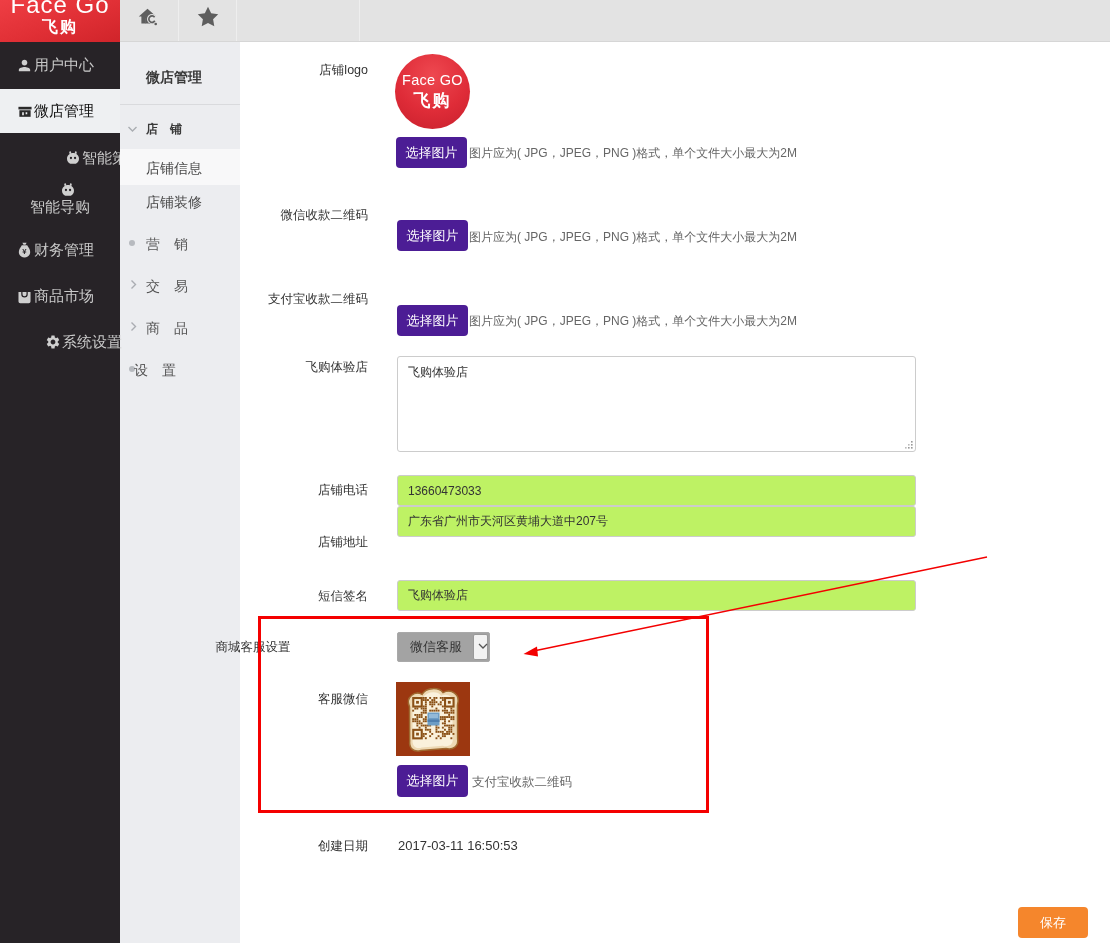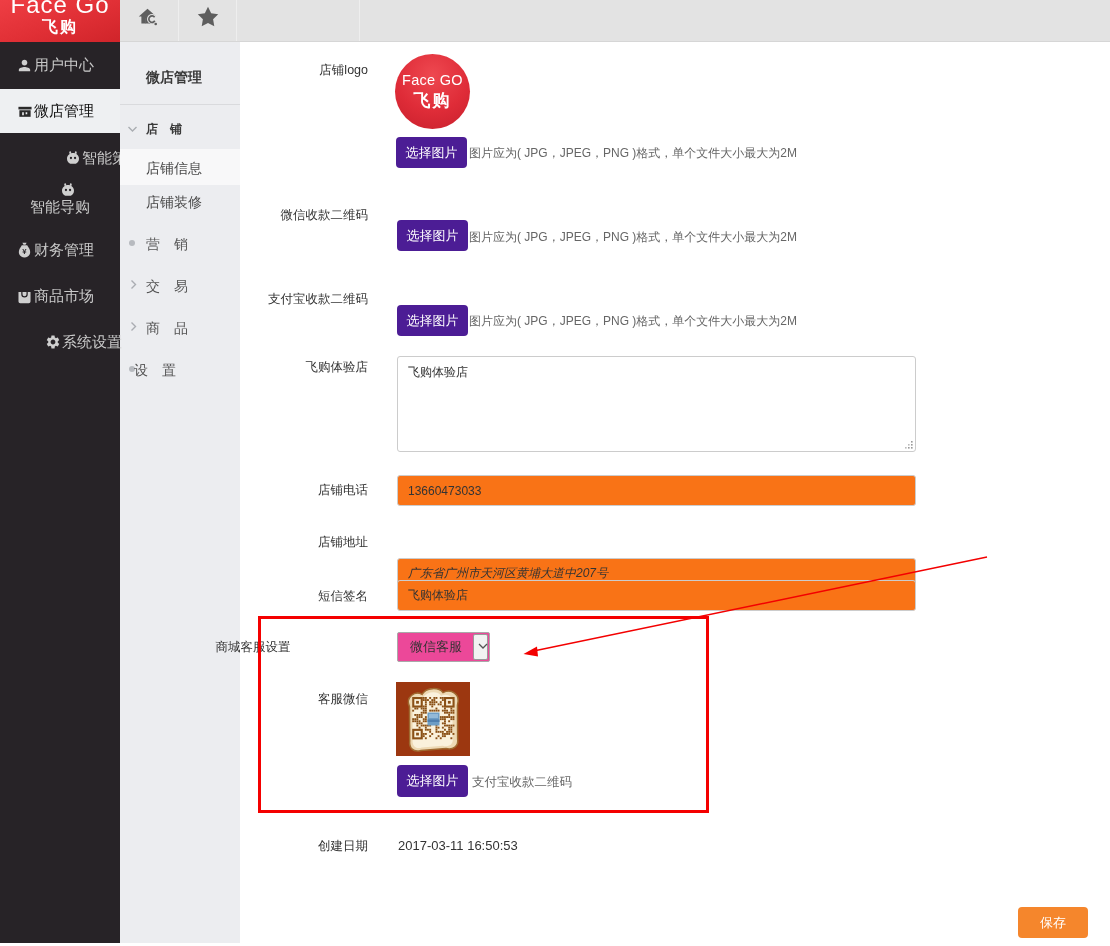--- a/index.html
+++ b/index.html
@@ -18,21 +18,21 @@
 
 #nav2{left:120px;top:42px;width:120px;height:901px;background:#ecedf0;}
 .n2{position:absolute;left:0;width:120px;color:#4a4a4a;font-size:14px;}
 
 #topbar{left:120px;top:0;width:990px;height:42px;background:#e3e3e3;border-bottom:1px solid #d6d6d6;box-sizing:border-box;}
 .tdiv{position:absolute;top:0;width:1px;height:41px;background:#eeeeee;}
 
 .flabel{position:absolute;width:230px;text-align:right;font-size:12.5px;color:#333;right:auto;}
 .obtn{position:absolute;width:71px;height:31px;background:#4c1d95;border-radius:4px;color:#fff;font-size:13px;display:flex;align-items:center;justify-content:center;box-sizing:border-box;}
 .hint{position:absolute;font-size:12px;color:#666;}
-.tinput{position:absolute;left:397px;width:519px;height:31px;border:1px solid #ccc;border-radius:3px;box-sizing:border-box;background:#f97316;font-size:12px;color:#333;display:flex;align-items:center;padding-left:10px;}
+.tinput{position:absolute;left:397px;width:519px;height:31px;border:1px solid #ccc;border-radius:3px;box-sizing:border-box;background:#bef264;font-size:12px;color:#333;display:flex;align-items:center;padding-left:10px;}
 </style>
 </head>
 <body>
 <div id="page">
   <div class="abs" id="topbar"></div>
   <div class="abs" id="nav2"></div>
   <div class="abs" id="sidebar"></div>
   <div class="abs" id="logo">
       <div class="en">Face Go</div>
       <div class="cn">飞购</div>
@@ -169,27 +169,27 @@
           <rect x="3" y="6" width="1.6" height="1.6"></rect>
           <rect x="0" y="6" width="1.6" height="1.6" fill="#bbb"></rect>
         </g>
       </svg>
   </div>
 
   <div class="flabel" style="left:138px;top:482px;">店铺电话</div>
   <div class="tinput" style="top:475px;">13660473033</div>
 
   <div class="flabel" style="left:138px;top:534px;">店铺地址</div>
-  <div class="tinput" style="top:558px;font-style:italic;">广东省广州市天河区黄埔大道中207号</div>
+  <div class="tinput" style="top:506px;">广东省广州市天河区黄埔大道中207号</div>
 
   <div class="flabel" style="left:138px;top:588px;">短信签名</div>
   <div class="tinput" style="top:580px;">飞购体验店</div>
 
   <div class="flabel" style="left:138px;top:639px;text-align:center;">商城客服设置</div>
-  <div class="abs" style="left:397px;top:632px;width:93px;height:30px;border:1px solid #a9a9a9;border-radius:2px;box-sizing:border-box;background:#ec4899;">
+  <div class="abs" style="left:397px;top:632px;width:93px;height:30px;border:1px solid #a9a9a9;border-radius:2px;box-sizing:border-box;background:#a3a3a3;">
     <div style="position:absolute;left:0;top:0;width:76px;height:28px;display:flex;align-items:center;justify-content:center;font-size:13px;color:#333;">微信客服</div>
     <div style="position:absolute;right:1px;top:1px;width:15px;height:26px;border:1px solid #999;border-radius:2px;background:#f2f2f2;box-sizing:border-box;">
       <svg style="position:absolute;left:4px;top:8px;" width="10" height="7" viewBox="0 0 10 7">
           <path d="M1 1l4 4 4-4" fill="none" stroke="#555" stroke-width="1.3"></path>
         </svg>
     </div>
   </div>
 
   <div class="flabel" style="left:138px;top:691px;">客服微信</div>
   <svg class="abs" style="left:396px;top:682px;" width="74" height="74" viewBox="0 0 74 74">

